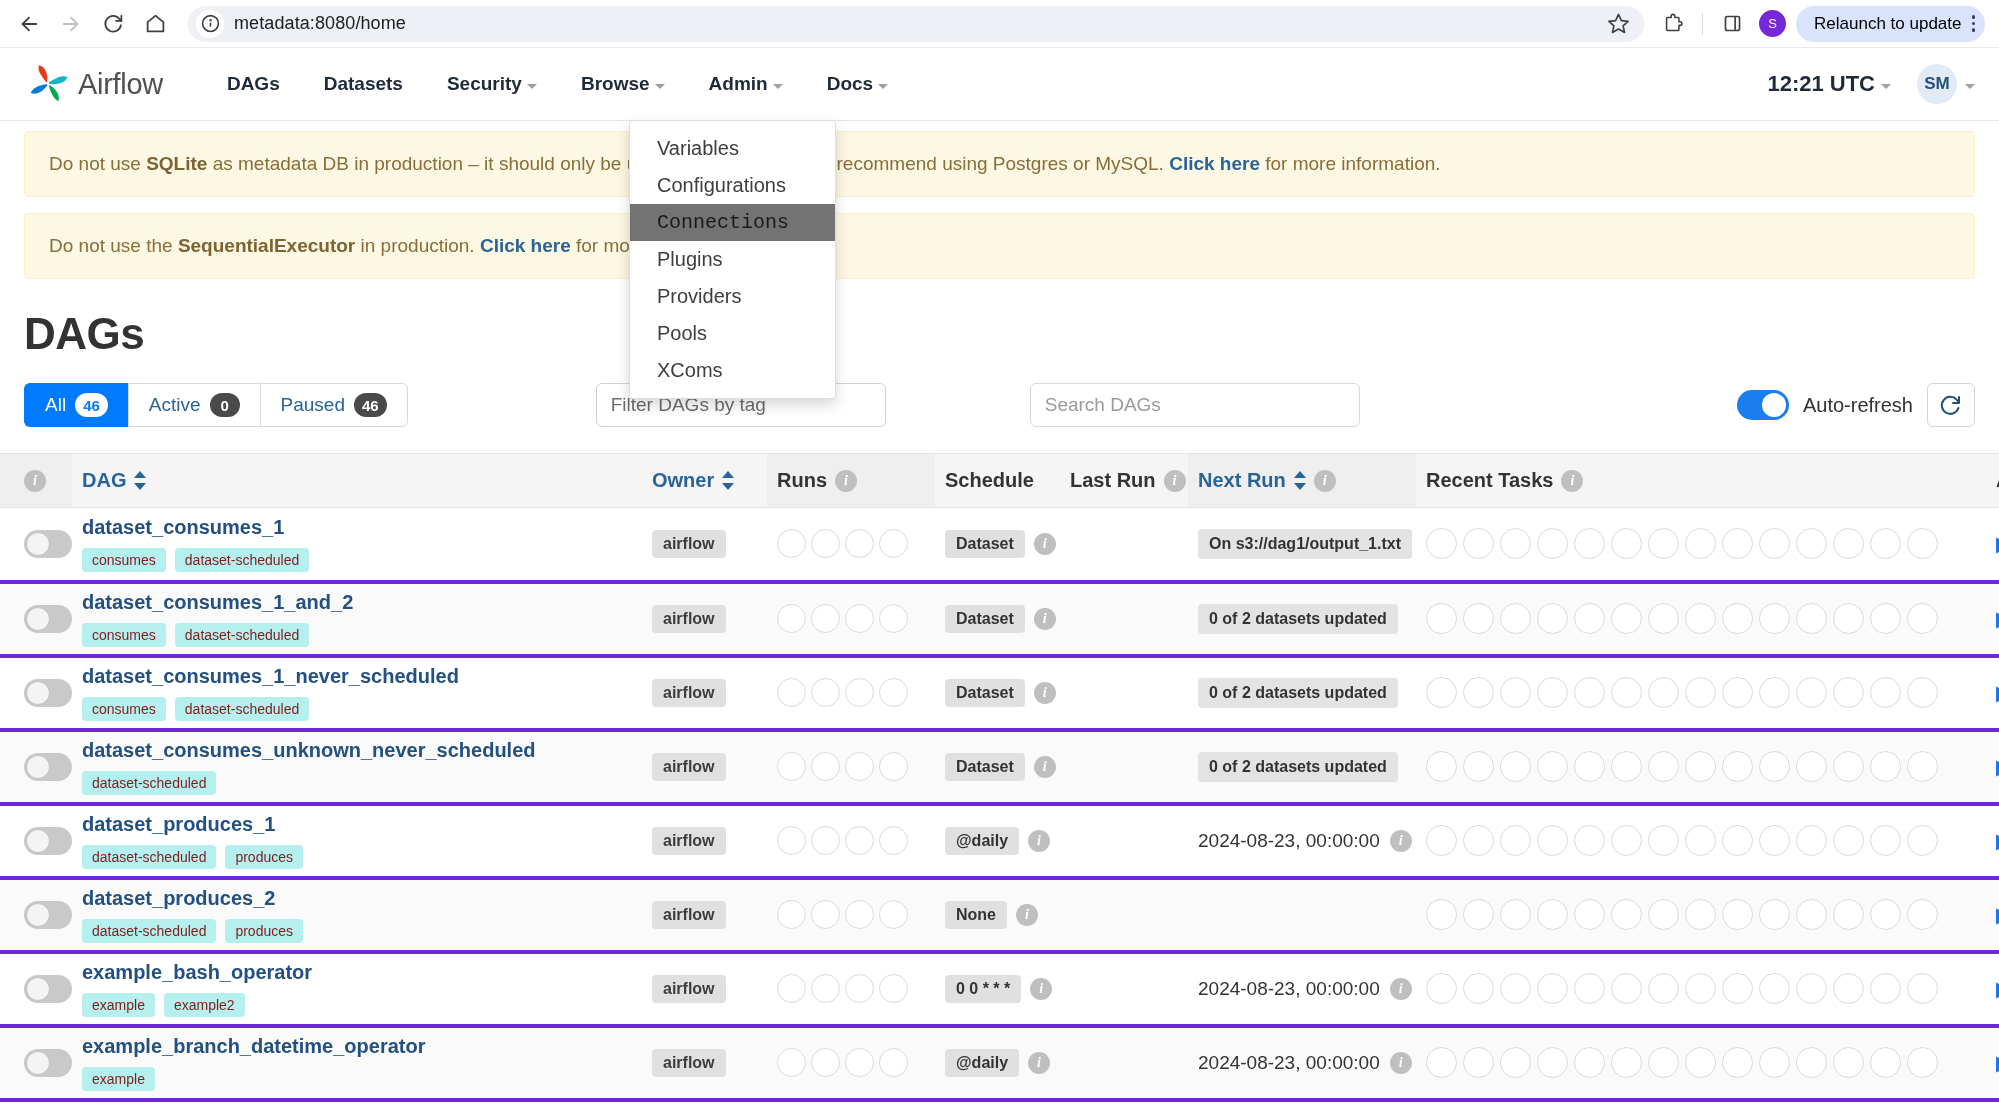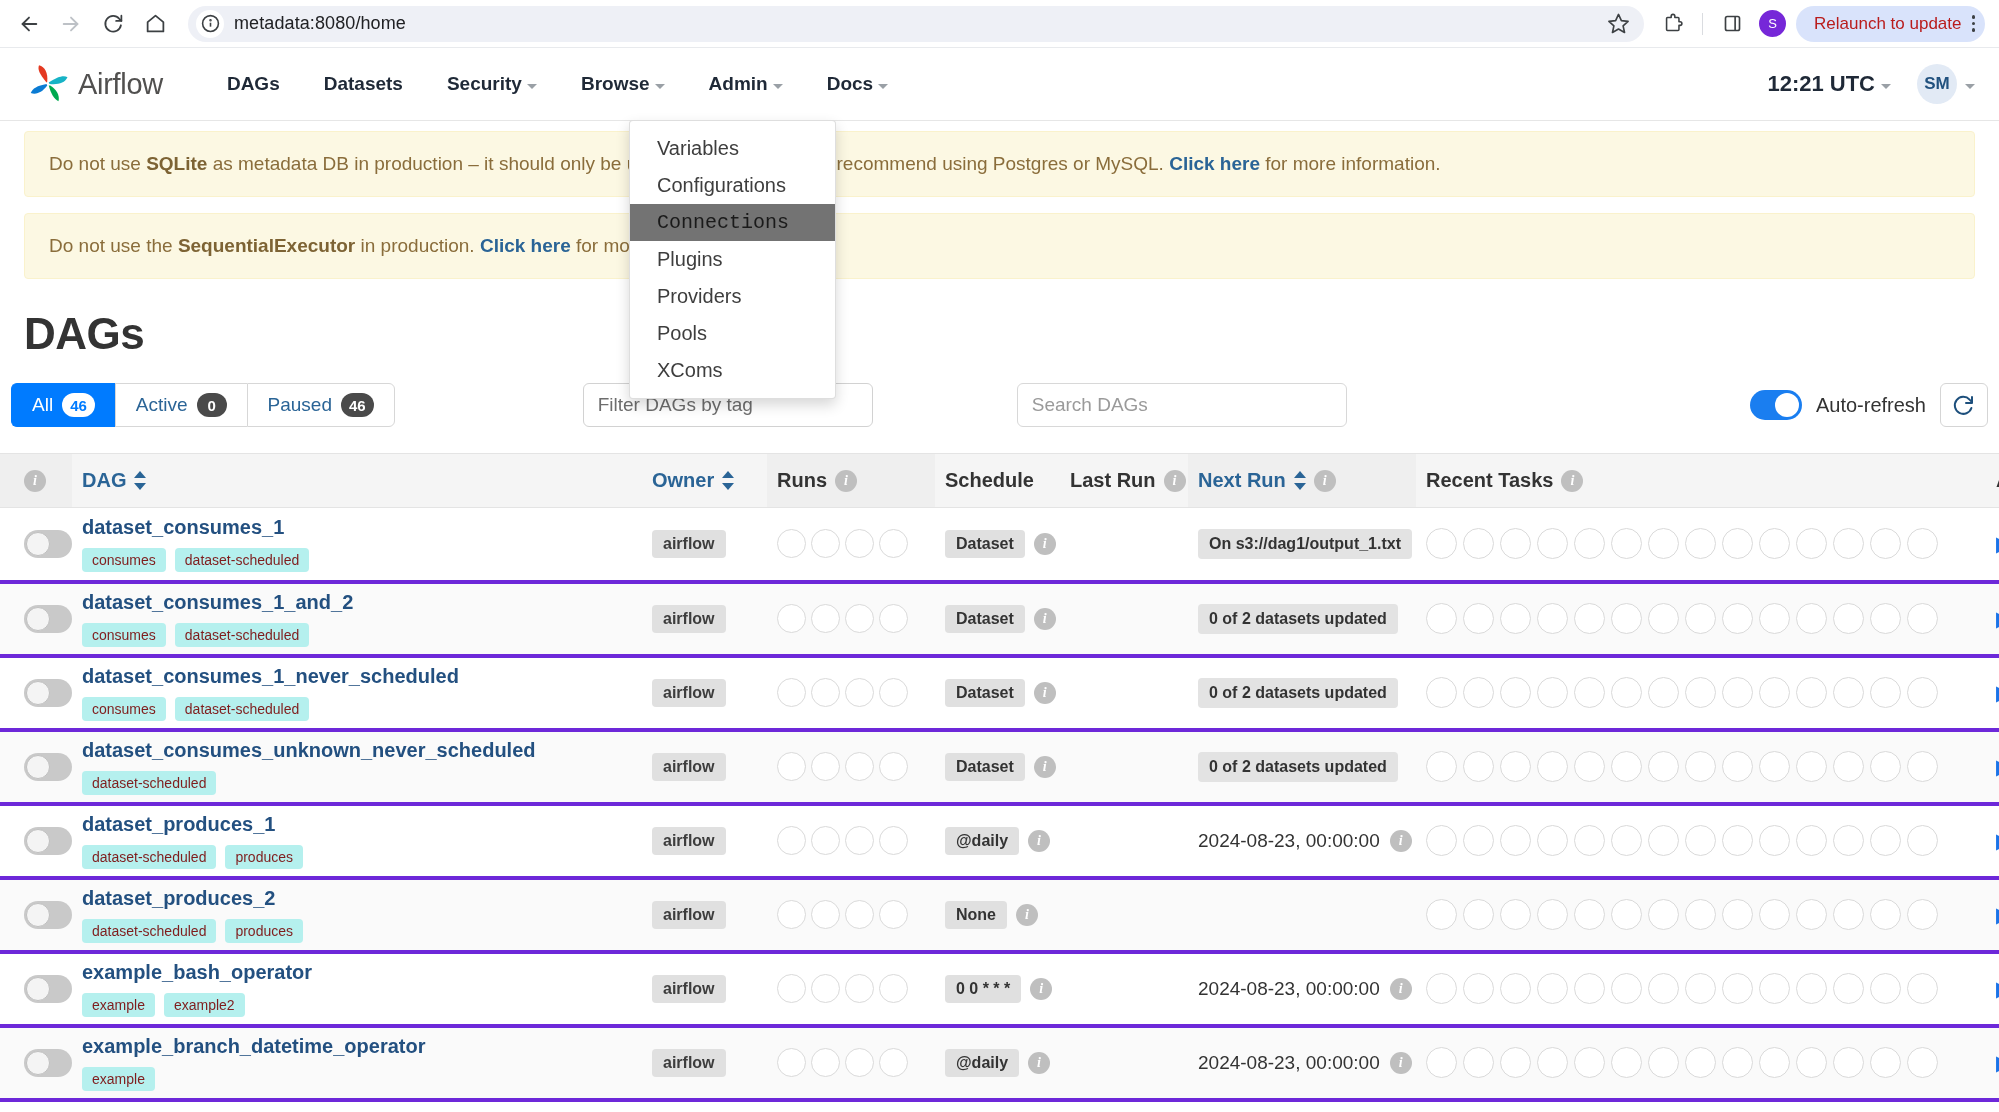--- a/index.html
+++ b/index.html
@@ -44,21 +44,21 @@
     color: #3c4043; flex: none;
   }
   .chrome-sep { width: 1px; height: 22px; background: #dadce0; margin: 0 8px; flex:none; }
   .profile-av {
     width: 27px; height: 27px; border-radius: 50%;
     background: #7627d8; color: #fff; font-size: 13px;
     display: flex; align-items: center; justify-content: center;
     flex: none; margin: 0 6px;
   }
   .relaunch {
-    height: 36px; background: #d9e3fb; color: #b91c1c;
+    height: 36px; background: #d9e3fb; color: #000000;
     border-radius: 18px; display: flex; align-items: center;
     padding: 0 10px 0 18px; font-size: 17px; gap: 10px; flex: none;
   }
   .kebab { display: flex; flex-direction: column; gap: 3px; }
   .kebab i { width: 3.5px; height: 3.5px; border-radius: 50%; background: #3c4043; display:block; }
 
   
   .af-nav {
     height: 73px; display: flex; align-items: center;
     padding: 0 24px; border-bottom: 1px solid #e6e6e6;
@@ -114,21 +114,21 @@
   .alert b { font-weight: 700; color: #7d6334; }
   .alert a { color: #2a6496; font-weight: 700; text-decoration: none; }
 
   
   .page-title {
     font-size: 44px; font-weight: 700; color: #333;
     padding: 14px 24px 0; letter-spacing: -.5px;
   }
   .controls {
     display: flex; align-items: center;
-    padding: 24px 11px 0; gap: 24px;
+    padding: 24px 24px 0; gap: 24px;
   }
   .btn-group { display: flex; }
   .pill-btn {
     height: 44px; display: flex; align-items: center; gap: 9px;
     padding: 0 20px; font-size: 19px; color: #2a6496;
     border: 1px solid #d7d7d7; border-right: none; background: #fff;
   }
   .pill-btn:first-child { border-radius: 6px 0 0 6px; }
   .pill-btn:last-child { border-radius: 0 6px 6px 0; border-right: 1px solid #d7d7d7; }
   .pill-btn.active { background: #007bff; border-color: #007bff; color: #fff; }

